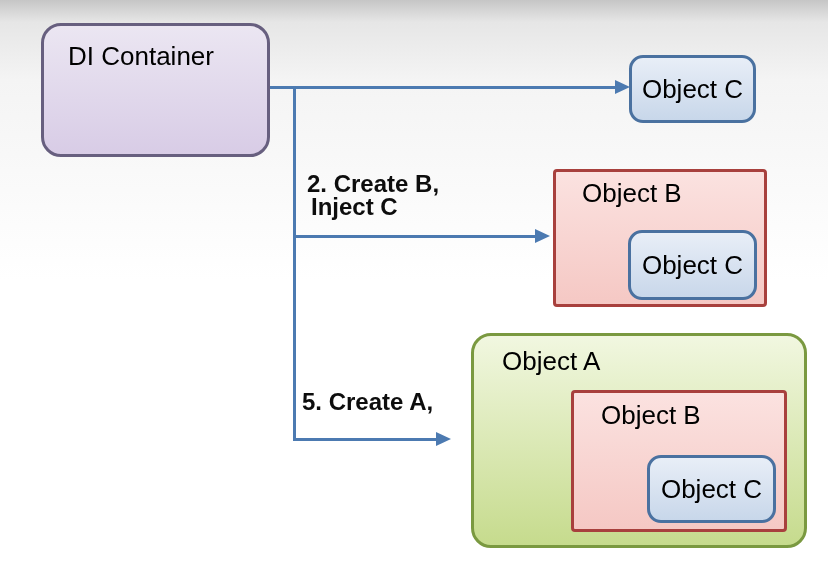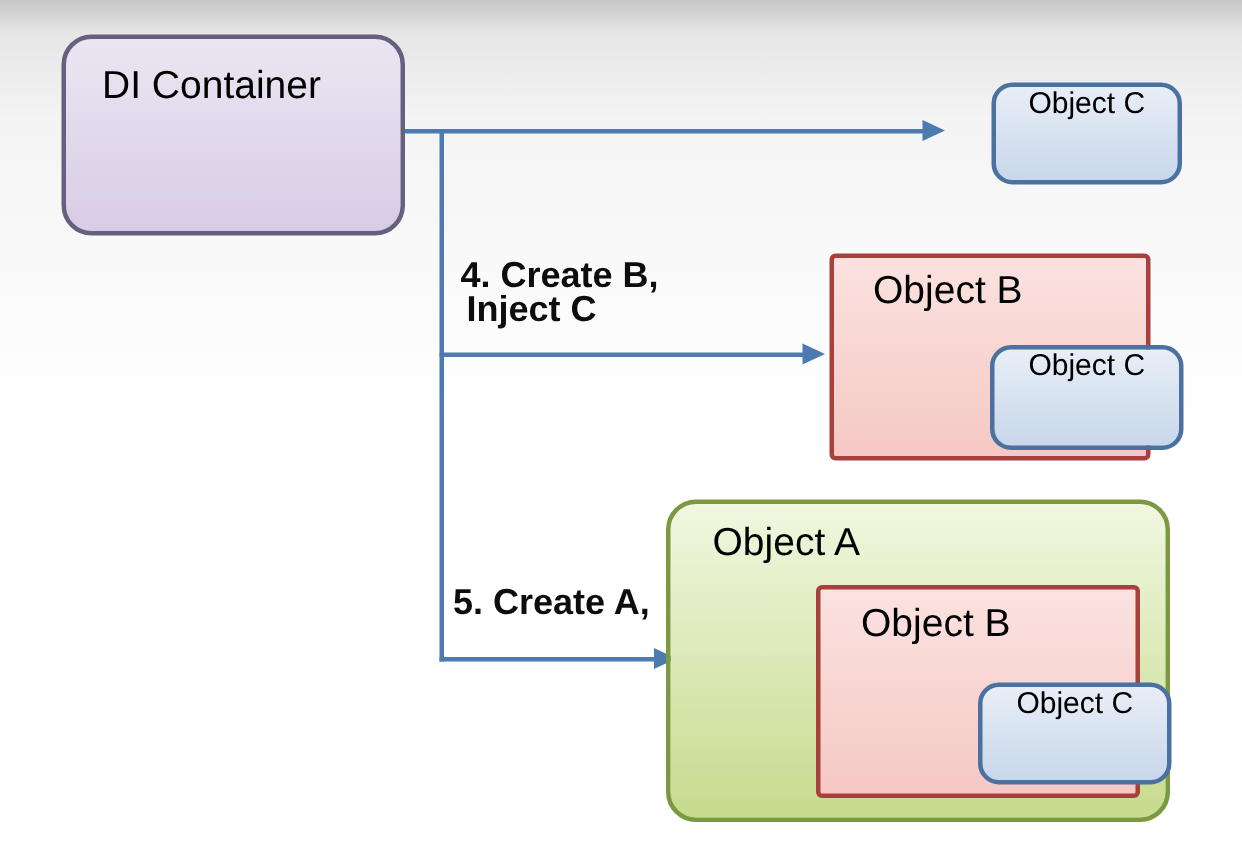--- a/index.html
+++ b/index.html
@@ -30,22 +30,22 @@
     background:linear-gradient(to bottom,var(--red-fill-top),var(--red-fill-bottom));
   }
   .green{
     border:3px solid var(--green-border);border-radius:20px;
     background:linear-gradient(to bottom,var(--green-fill-top),var(--green-fill-bottom));
   }
   .node-label{
     position:absolute;font-size:26px;color:#000;white-space:nowrap;line-height:30px;
   }
   .center-label{
-    display:flex;align-items:flex-start;justify-content:center;
-    font-size:20px;color:#000;margin-left:32px;
+    display:flex;align-items:center;justify-content:center;
+    font-size:26px;color:#000;
   }
   .line{position:absolute;background:var(--arrow-blue);}
   .arrow{
     position:absolute;width:0;height:0;
     border-top:7px solid transparent;
     border-bottom:7px solid transparent;
     border-left:15px solid var(--arrow-blue);
   }
   .step{
     position:absolute;font-weight:bold;font-size:24px;line-height:23px;
@@ -68,40 +68,40 @@
   <div class="line" style="left:293px;top:86px;width:3px;height:355px"></div>
 
   <div class="line" style="left:293px;top:235px;width:243px;height:3px"></div>
   <div class="arrow" style="left:535px;top:229px"></div>
 
   <div class="line" style="left:293px;top:438px;width:144px;height:3px"></div>
   <div class="arrow" style="left:436px;top:432px"></div>
 
 
   <div class="step" style="left:307px;top:172px">
-    <div>4. Create B,</div>
+    <div>2. Create B,</div>
     <div class="indent">Inject C</div>
   </div>
 
   <div class="step" style="left:302px;top:390px">
     <div>5. Create A,</div>
   </div>
 
   <div class="node blue center-label" style="left:629px;top:55px;width:127px;height:68px">
     <span>Object C</span>
   </div>
 
   <div class="node red" style="left:553px;top:169px;width:214px;height:138px">
     <div class="node-label" style="left:26px;top:6px">Object B</div>
     <div class="node blue center-label" style="left:72px;top:58px;width:129px;height:70px">
       <span>Object C</span>
     </div>
   </div>
 
-  <div class="node green" style="left:444px;top:333px;width:336px;height:215px">
+  <div class="node green" style="left:471px;top:333px;width:336px;height:215px">
     <div class="node-label" style="left:28px;top:10px">Object A</div>
     <div class="node red" style="left:97px;top:54px;width:216px;height:142px">
       <div class="node-label" style="left:27px;top:7px">Object B</div>
       <div class="node blue center-label" style="left:73px;top:62px;width:129px;height:68px">
         <span>Object C</span>
       </div>
     </div>
   </div>
 
 </div>

